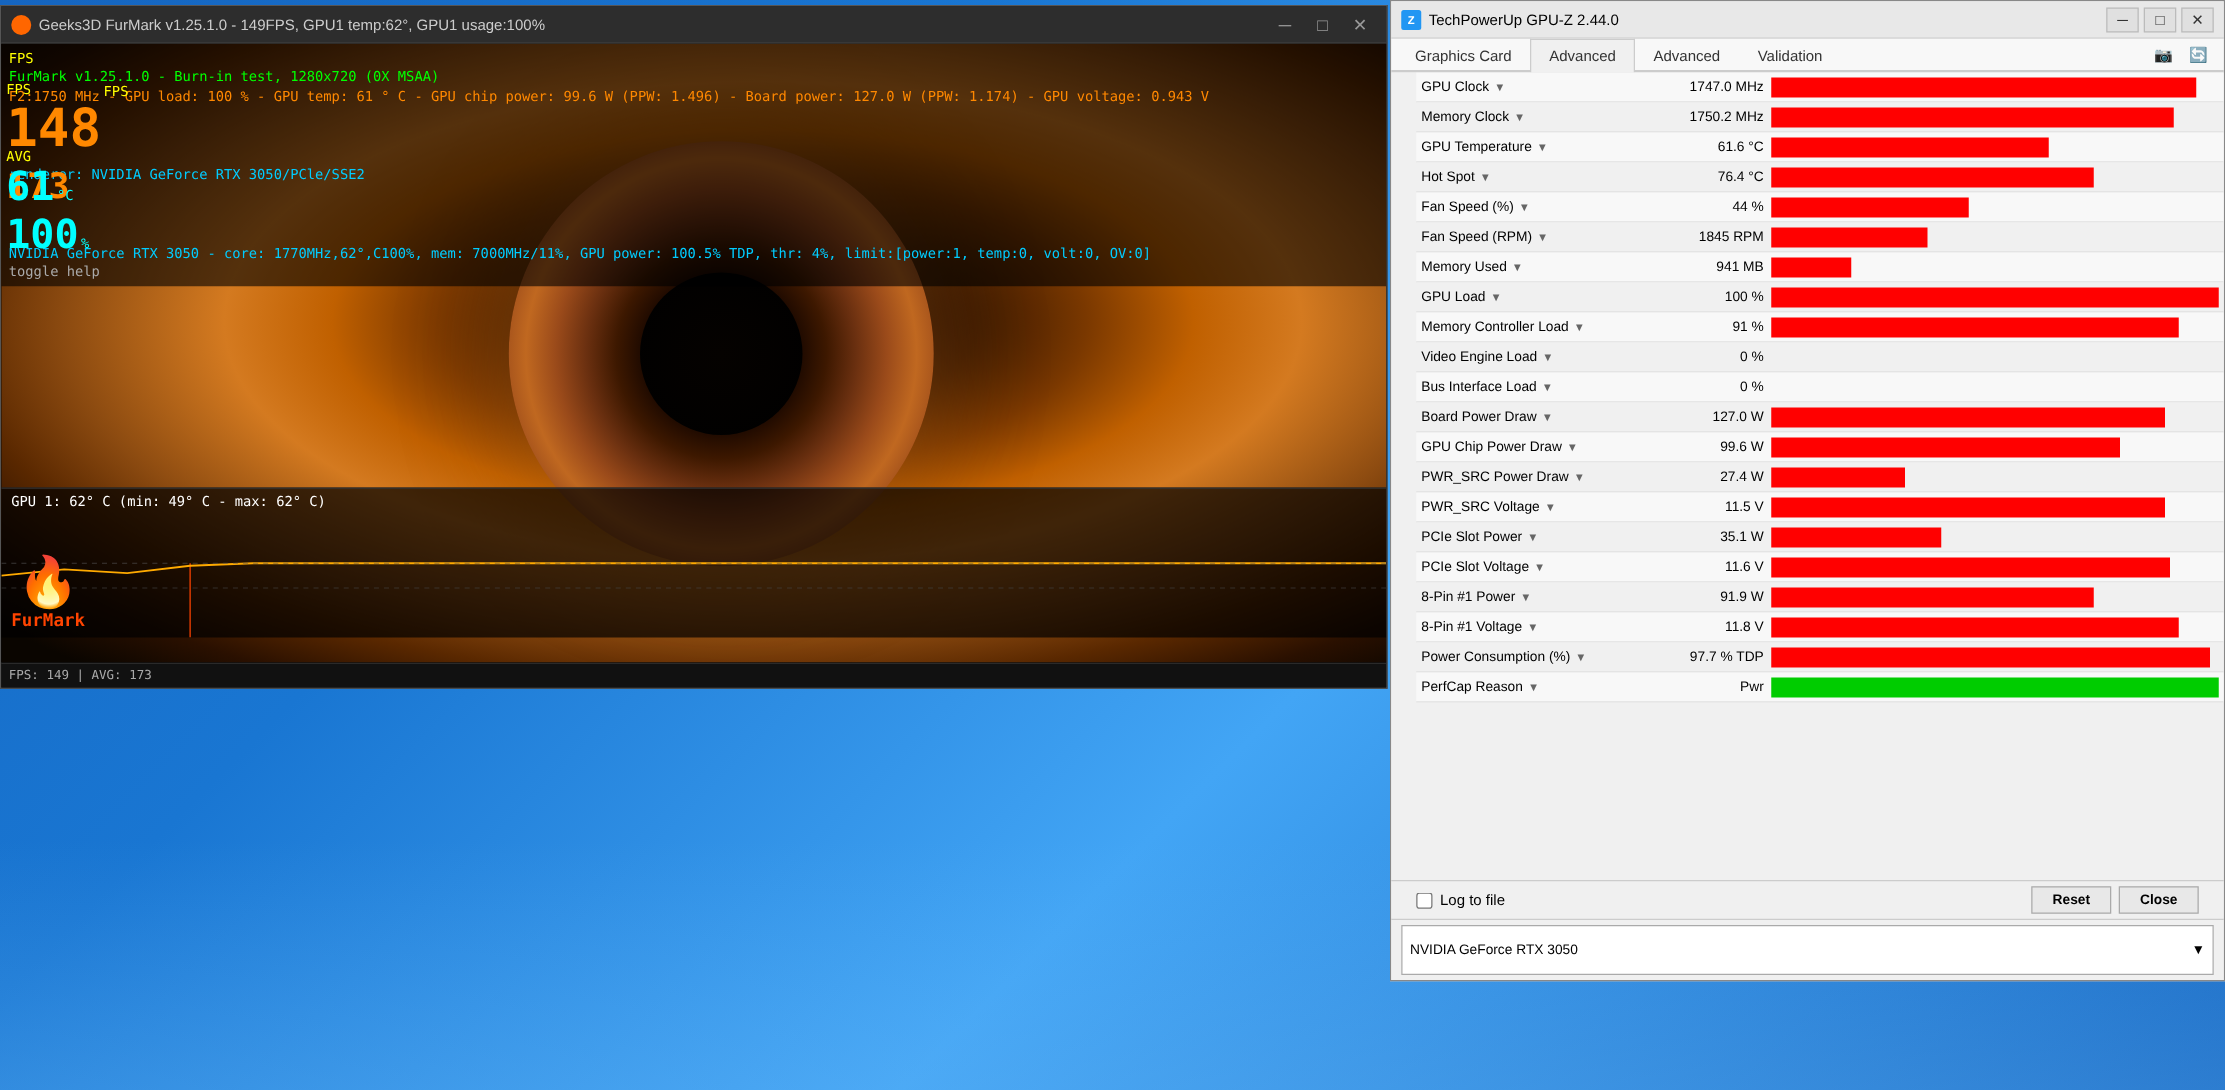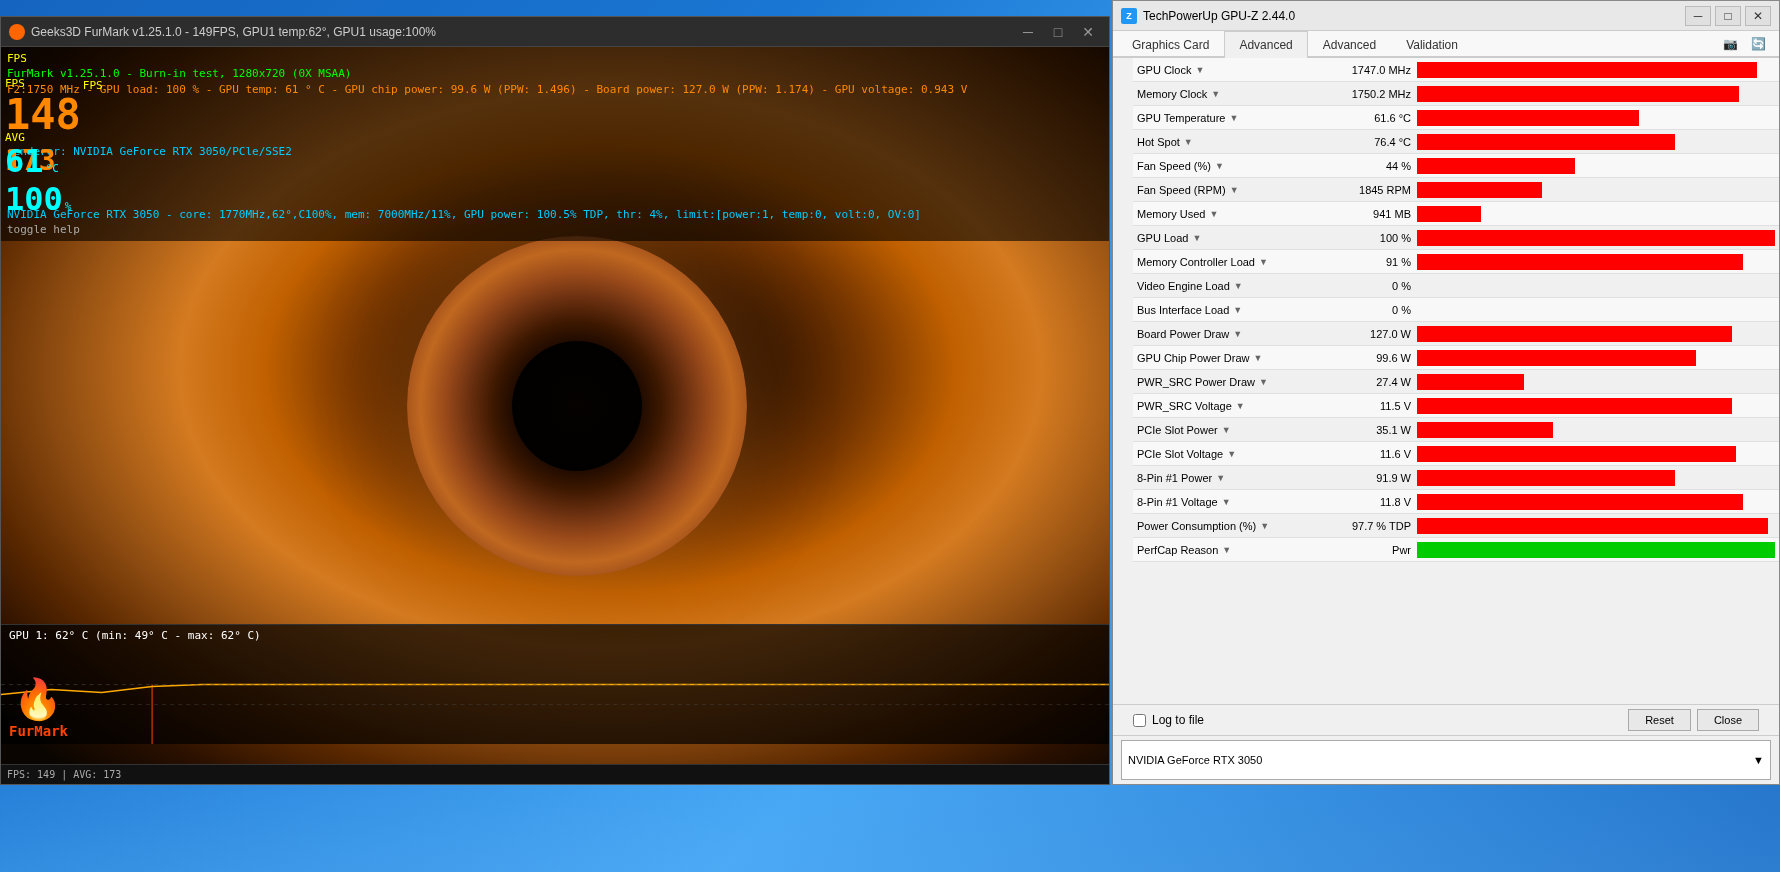--- a/index.html
+++ b/index.html
@@ -24,24 +24,24 @@
       bottom: 0;
       left: 0;
       right: 0;
       height: 200px;
       background: linear-gradient(180deg, transparent 0%, rgba(100,181,246,0.3) 100%);
     }
 
     
     .furmark-window {
       position: absolute;
-      top: 16px;
+      top: 4px;
       left: 0;
       width: 1110px;
-      height: 769px;
+      height: 547px;
       background: #1a1a1a;
       border: 1px solid #555;
       display: flex;
       flex-direction: column;
     }
     .furmark-titlebar {
       height: 30px;
       background: #2d2d2d;
       display: flex;
       align-items: center;
@@ -414,20 +414,21 @@
       display: flex;
       gap: 6px;
     }
     .gpuz-btn {
       padding: 4px 16px;
       background: #e8e8e8;
       border: 1px solid #aaa;
       cursor: pointer;
       font-size: 11px;
       color: #000;
+      font-weight: bold;
     }
 
     
     .gpuz-gpu-select {
       border-top: 1px solid #ccc;
       padding: 4px 8px;
       background: #f0f0f0;
       display: flex;
       align-items: center;
       gap: 4px;

